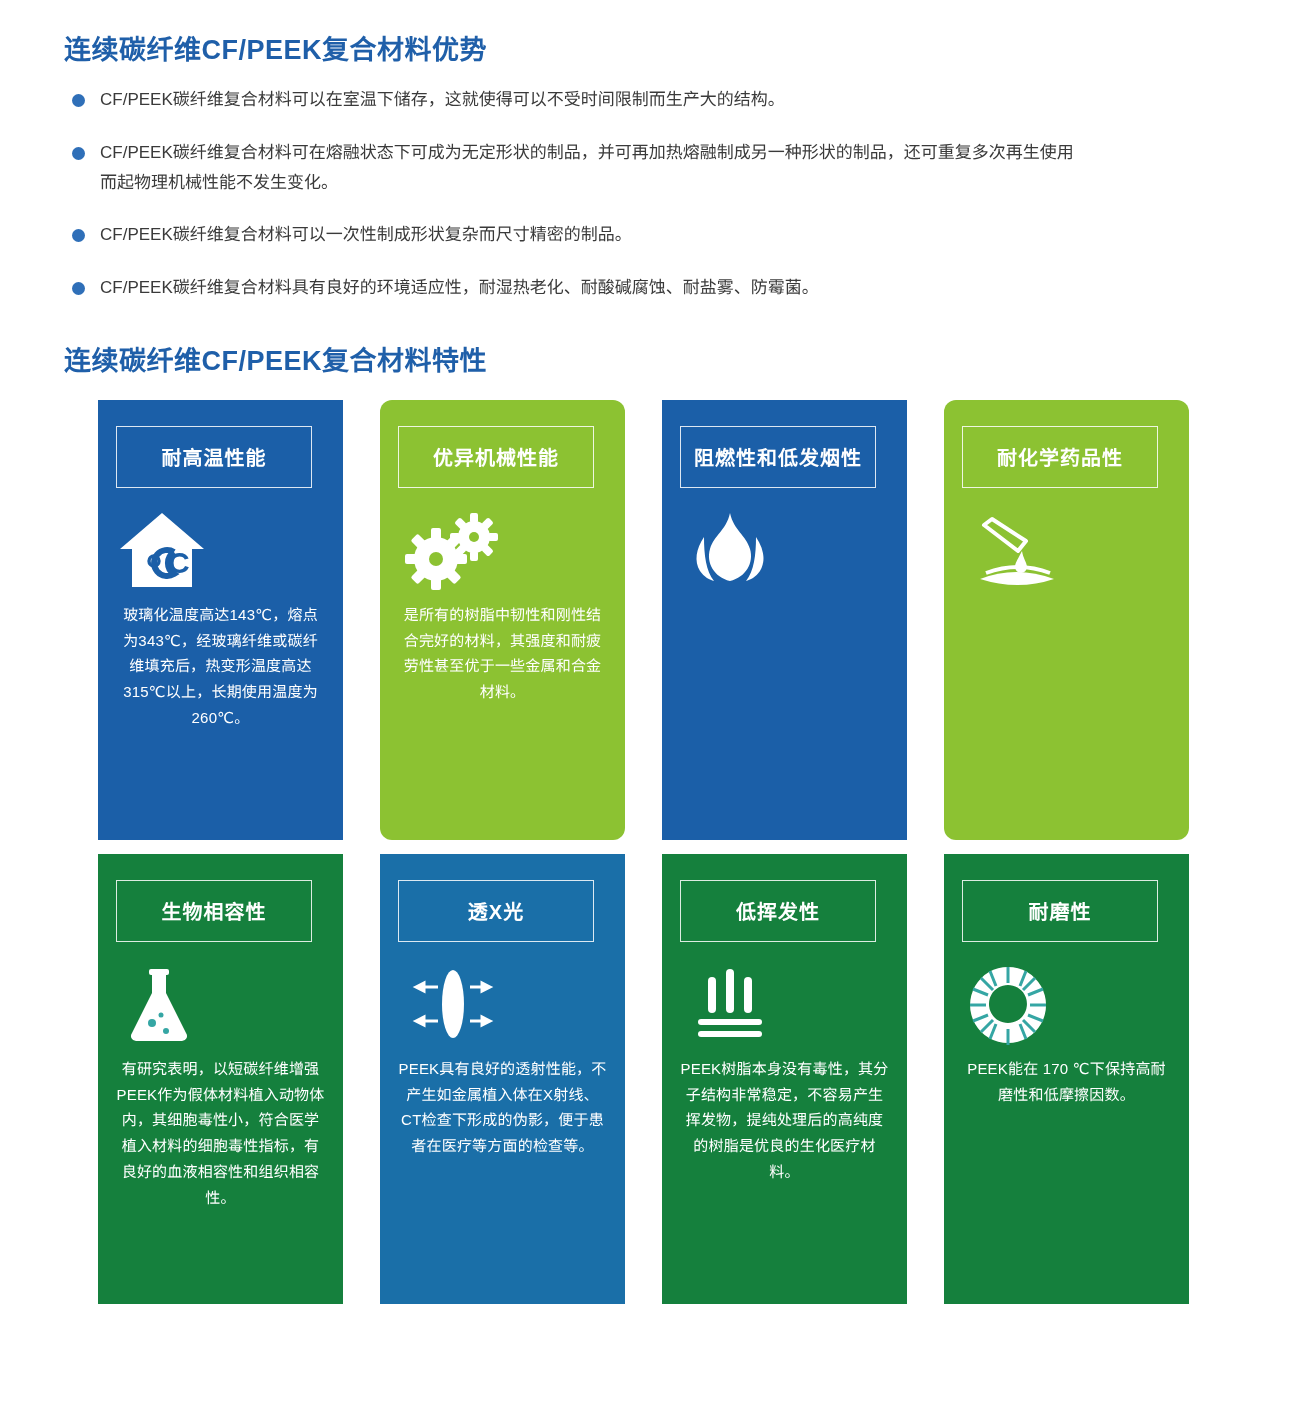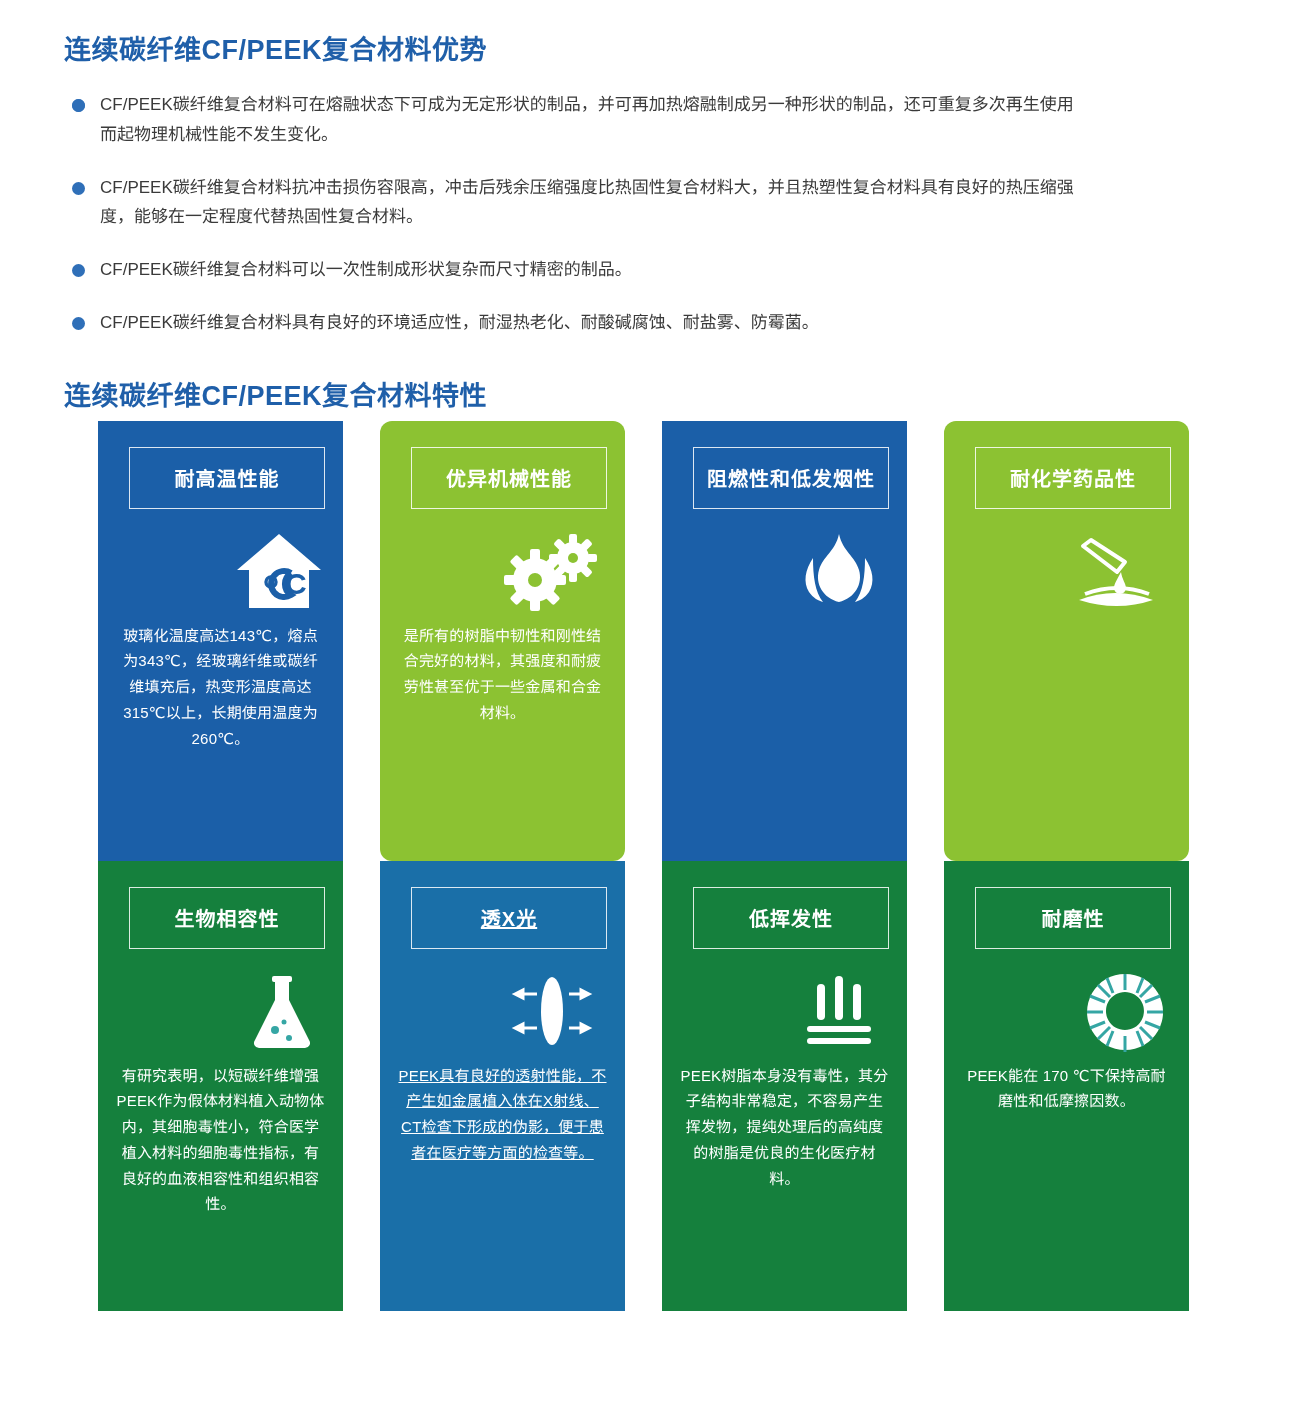--- a/index.html
+++ b/index.html
@@ -66,26 +66,27 @@
     row-gap: 0px;
     margin-left: 38px;
   }
   .card {
     position: relative;
     box-sizing: border-box;
     padding: 26px 18px 32px 18px;
     color: #ffffff;
     display: flex;
     flex-direction: column;
-    align-items: flex-end;
+    align-items: flex-start;
+    margin-top: 14px;
   }
   .card.blue   { background: #1b5fa8; }
   .card.green  { background: #8cc232; border-radius: 12px; }
   .card.teal   { background: #15803d; }
-  .card.dblue  { background: #1a6fa8; text-decoration: underline; }
+  .card.dblue  { background: #1a6fa8; }
 
   .card-title {
     box-sizing: border-box;
     width: 196px;
     min-height: 62px;
     border: 1px solid rgba(255,255,255,0.85);
     display: flex;
     align-items: center;
     justify-content: center;
     font-size: 20px;
@@ -119,28 +120,25 @@
 </head>
 <body>
 
 <div class="page">
 
   <h2 class="section-title">连续碳纤维CF/PEEK复合材料优势</h2>
 
   <ul class="advantages">
     <li>
       <span class="dot"></span>
+      <span>CF/PEEK碳纤维复合材料可以在室温下储存，这就使得可以不受时间限制而生产大的结构。</span>
     </li>
     <li>
       <span class="dot"></span>
       <span>CF/PEEK碳纤维复合材料可在熔融状态下可成为无定形状的制品，并可再加热熔融制成另一种形状的制品，还可重复多次再生使用而起物理机械性能不发生变化。</span>
-    </li>
-    <li>
-      <span class="dot"></span>
-      <span>CF/PEEK碳纤维复合材料抗冲击损伤容限高，冲击后残余压缩强度比热固性复合材料大，并且热塑性复合材料具有良好的热压缩强度，能够在一定程度代替热固性复合材料。</span>
     </li>
     <li>
       <span class="dot"></span>
       <span>CF/PEEK碳纤维复合材料可以一次性制成形状复杂而尺寸精密的制品。</span>
     </li>
     <li>
       <span class="dot"></span>
       <span>CF/PEEK碳纤维复合材料具有良好的环境适应性，耐湿热老化、耐酸碱腐蚀、耐盐雾、防霉菌。</span>
     </li>
   </ul>

